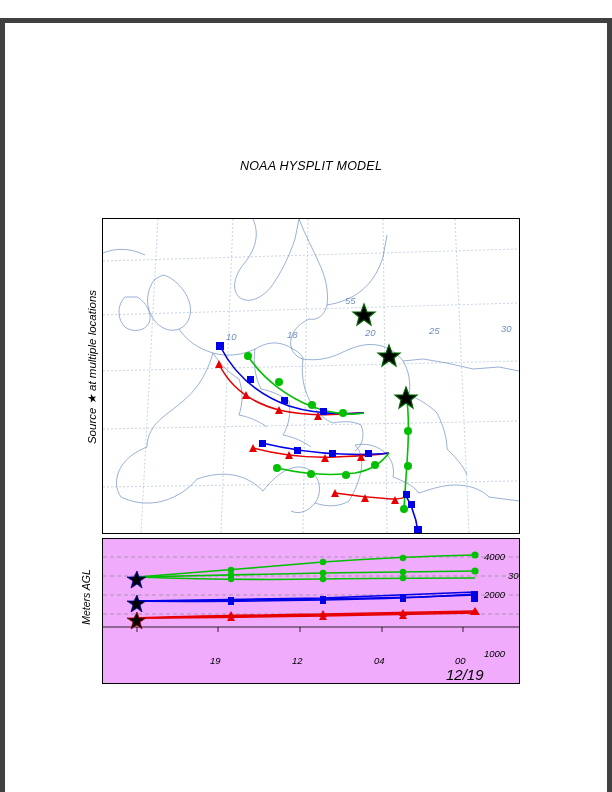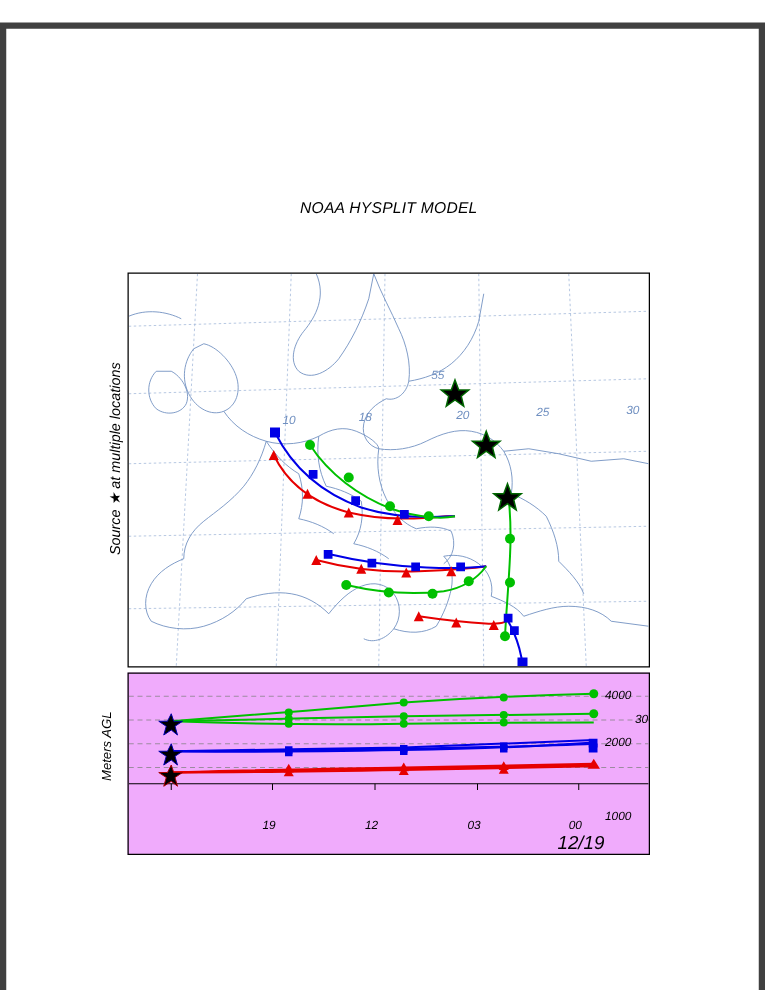--- a/index.html
+++ b/index.html
@@ -384,17 +384,17 @@
     </svg>
 
     <div class="lvl-label-right" style="left:381px; top:12px;">4000</div>
     <div class="lvl-label-right" style="left:381px; top:31px;margin-left:24px;">3000</div>
     <div class="lvl-label-right" style="left:381px; top:50px;">2000</div>
     <div class="lvl-label-right" style="left:381px; top:69px;margin-top:40px;">1000</div>
   </div>
 
   <div class="tick-label" style="left:205px; top:632px;">19</div>
   <div class="tick-label" style="left:287px; top:632px;">12</div>
-  <div class="tick-label" style="left:369px; top:632px;">03</div>
+  <div class="tick-label" style="left:369px; top:632px;">04</div>
   <div class="tick-label" style="left:450px; top:632px;">00</div>
   <div class="date-label" style="left:441px; top:643px;">12/19</div>
 
 </div>
 
 </body></html>

